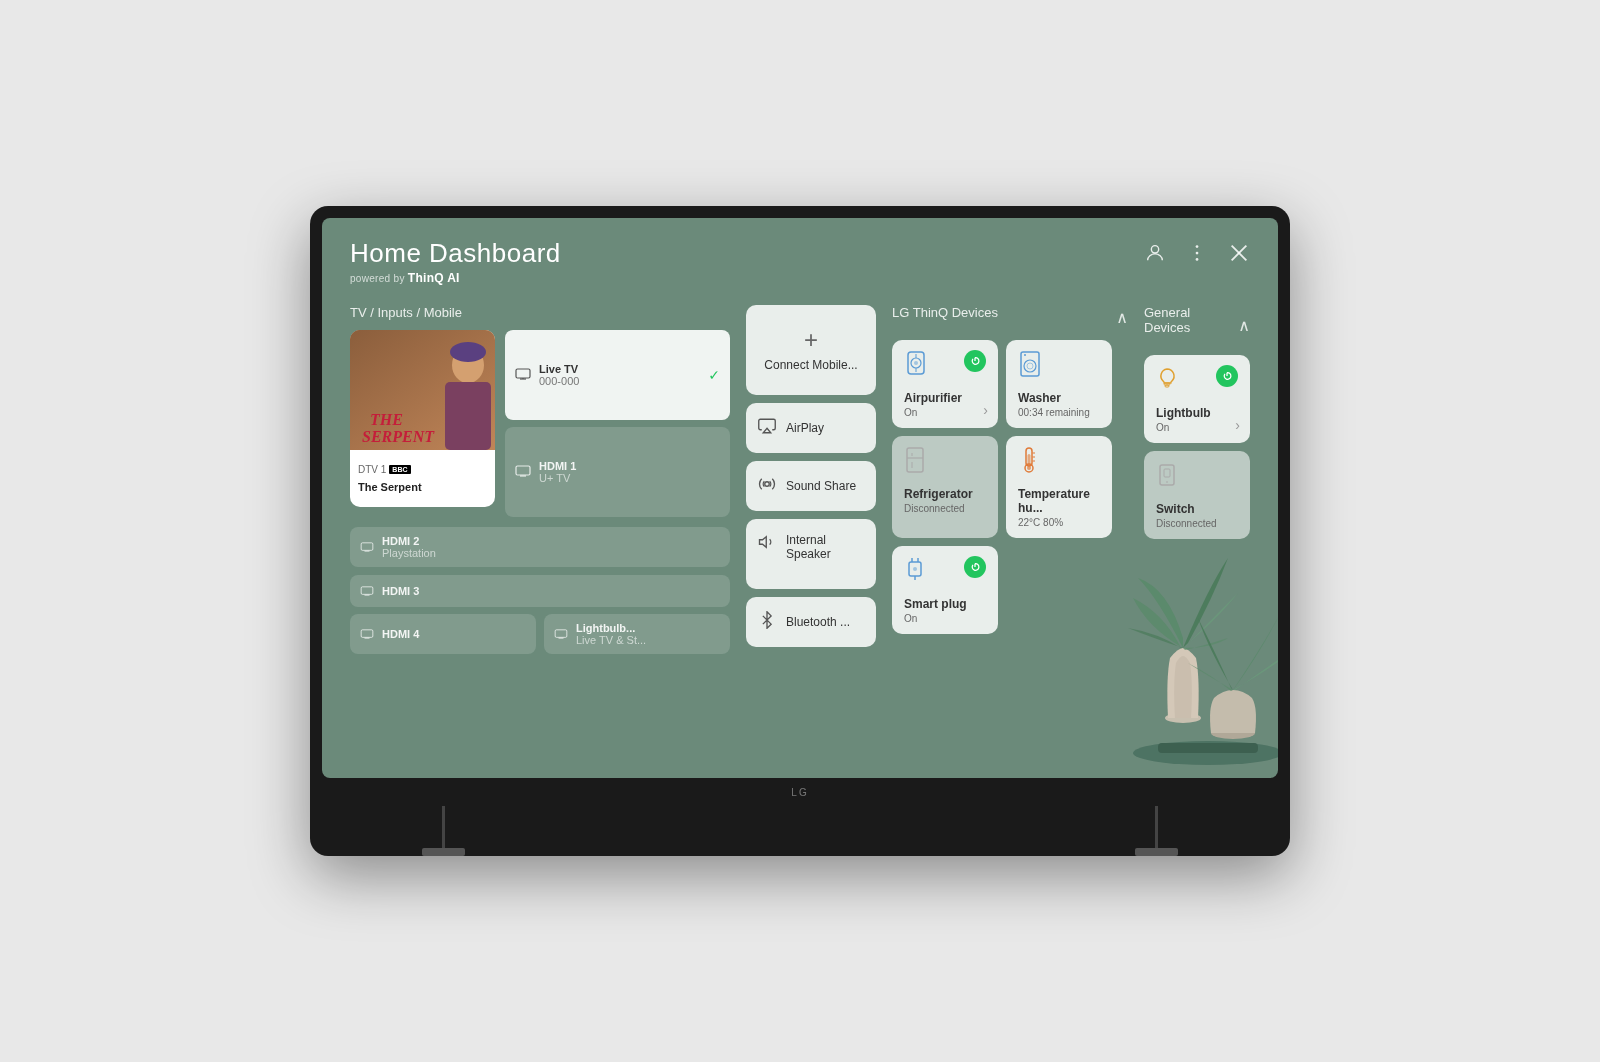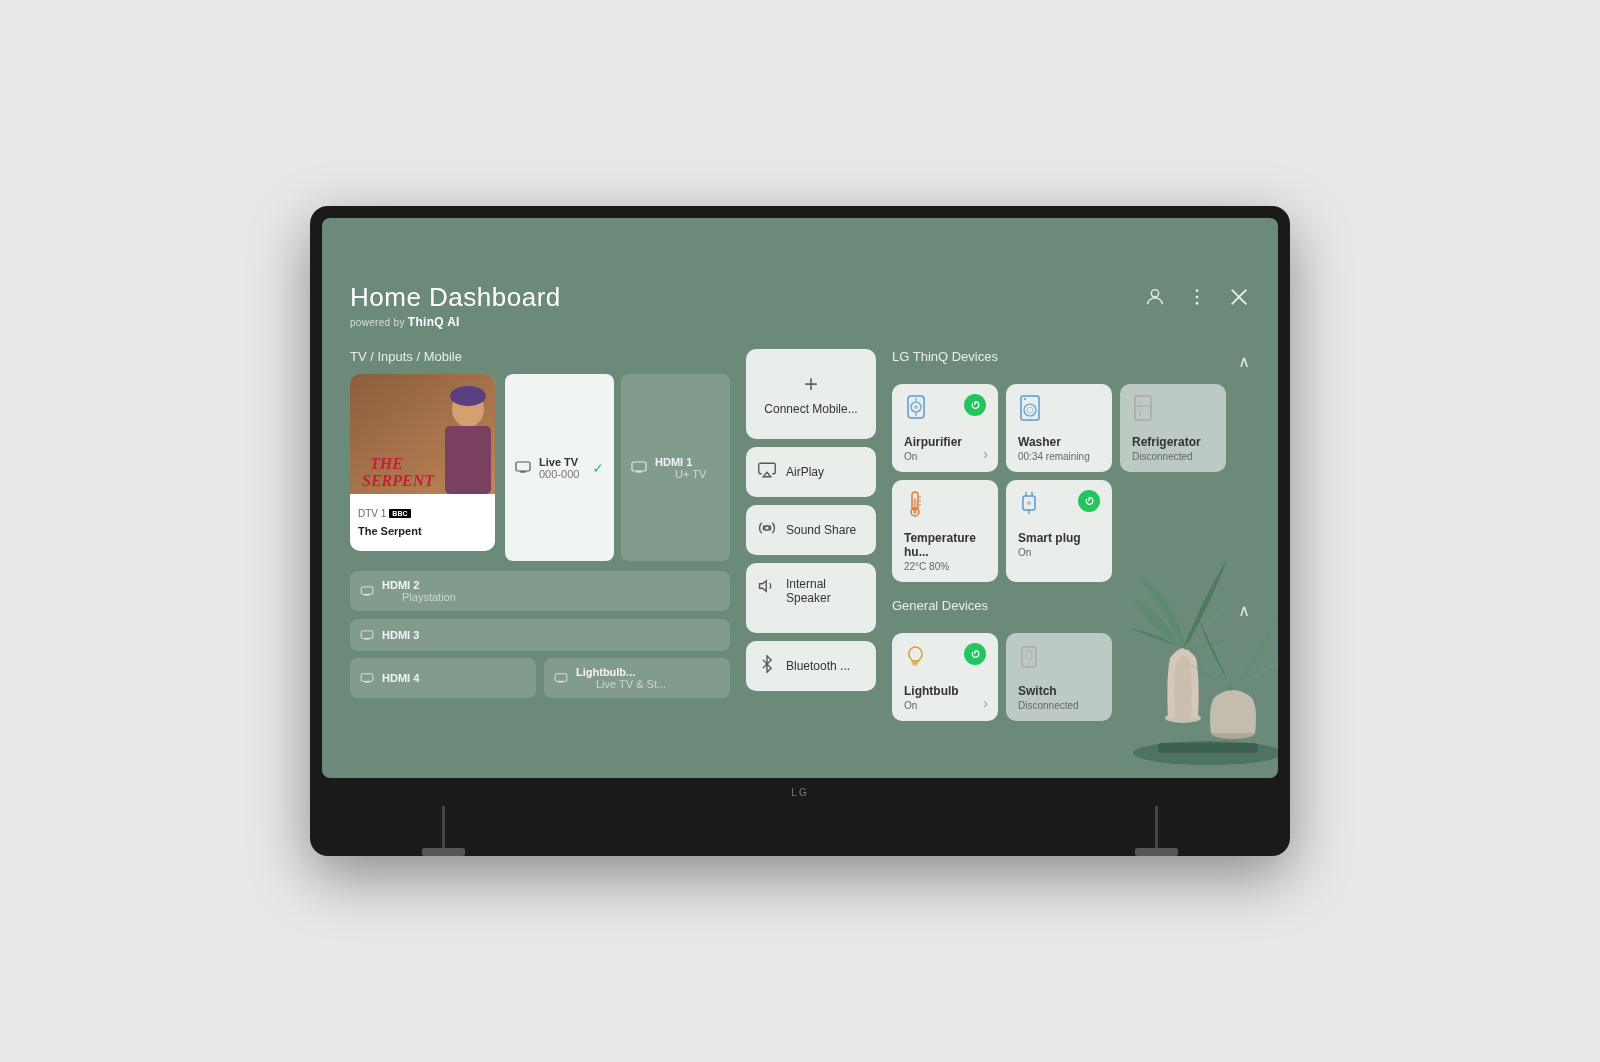--- a/index.html
+++ b/index.html
@@ -66,21 +66,20 @@
       padding: 20px 28px;
       position: relative;
       z-index: 1;
     }
 
     .dashboard-header {
       display: flex;
       justify-content: space-between;
       align-items: flex-start;
       margin-bottom: 20px;
-      margin-top: 44px;
     }
 
     .dashboard-title-block {}
 
     .dashboard-title {
       font-size: 26px;
       font-weight: 300;
       color: #fff;
       letter-spacing: 0.5px;
     }
@@ -240,21 +239,20 @@
     .input-sub {
       font-size: 11px;
       color: #777;
       white-space: nowrap;
       overflow: hidden;
       text-overflow: ellipsis;
     }
 
     .input-card:not(.active) .input-sub {
       color: rgba(255,255,255,0.6);
-      margin-left: 20px;
     }
 
     .active-check {
       color: #22c55e;
       font-size: 14px;
       flex-shrink: 0;
     }
 
     
     .middle-panel {
@@ -292,21 +290,21 @@
     .connect-plus {
       font-size: 24px;
       color: #666;
       line-height: 1;
     }
 
     
     .right-panel {
       flex: 1;
       display: flex;
-      flex-direction: column;
+      flex-direction: row;
       gap: 16px;
     }
 
     .devices-section {}
 
     .devices-section-header {
       display: flex;
       justify-content: space-between;
       align-items: center;
       margin-bottom: 10px;
@@ -510,21 +508,21 @@
               </div>
               <div class="tv-preview-info">
                 <div class="tv-channel">
                   <span>DTV 1</span>
                   <span class="bbc-badge">BBC</span>
                 </div>
                 <div class="tv-show-name">The Serpent</div>
               </div>
             </div>
 
-            <div style="display:flex; gap:7px; flex:1;">
+            <div style="display:flex; flex-direction:column; gap:7px; flex:1;">
 
               <div class="input-card active">
                 <span class="input-icon">
                   <svg width="16" height="12" viewBox="0 0 16 12" fill="none" stroke="#555" stroke-width="1.2">
                     <rect x="1" y="1" width="14" height="9" rx="1.5"></rect>
                     <line x1="5" y1="11" x2="11" y2="11"></line>
                     <line x1="8" y1="10" x2="8" y2="11"></line>
                   </svg>
                 </span>
                 <div class="input-text">

